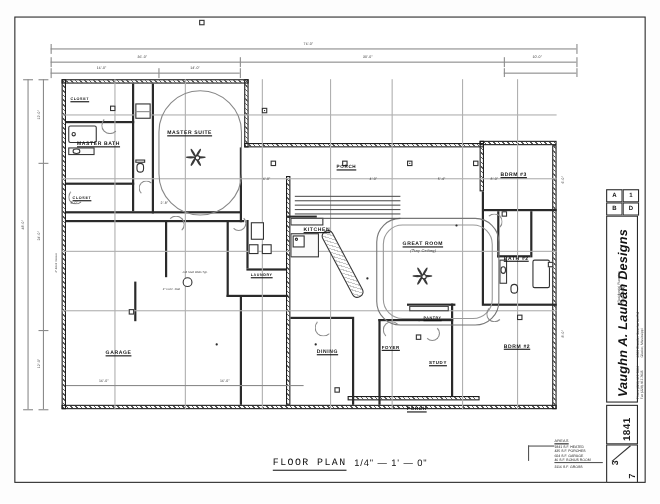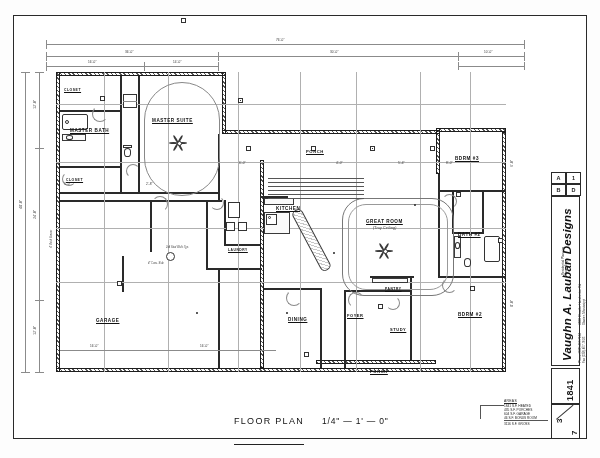--- a/index.html
+++ b/index.html
@@ -81,23 +81,23 @@
   #tb-name .sub2{font-size:3.1px;color:#333;}
   #tb-name .sub3{font-size:3px;color:#333;}
   #tb-num{left:551px;top:368px;width:29px;height:36px;}
   #tb-num span{font-size:9px;font-weight:600;letter-spacing:.4px;}
   #tb-sheet{left:551px;top:404px;width:29px;height:35px;}
   .grid-cell{position:absolute;border:1px solid #2a2a2a;box-sizing:border-box;
       background:#fff;font-size:5.5px;display:flex;align-items:center;
       justify-content:center;font-weight:600;}
 
   
-  #plan-title{position:absolute;left:234px;top:416px;font-size:9px;
+  #plan-title{position:absolute;left:248px;top:416px;font-size:9px;
       letter-spacing:1.3px;color:#111;border-bottom:1.1px solid #222;
-      padding-bottom:18px;white-space:nowrap;}
+      padding-bottom:1px;white-space:nowrap;font-family:Liberation Mono, monospace;}
   #plan-scale{position:absolute;left:322px;top:416px;font-size:8.5px;
       letter-spacing:.8px;color:#111;white-space:nowrap;}
 
   
   #areas{position:absolute;left:504px;top:399px;width:44px;}
   #areas .ttl{font-size:3.4px;text-decoration:underline;letter-spacing:.3px;
       color:#222;margin-bottom:.5px;}
   #areas li{font-size:3.2px;color:#222;list-style:none;line-height:1.28;}
   #areas ul{margin:0;padding:0;}
   #areas .tot{border-top:.7px solid #555;margin-top:.6px;padding-top:.6px;}

